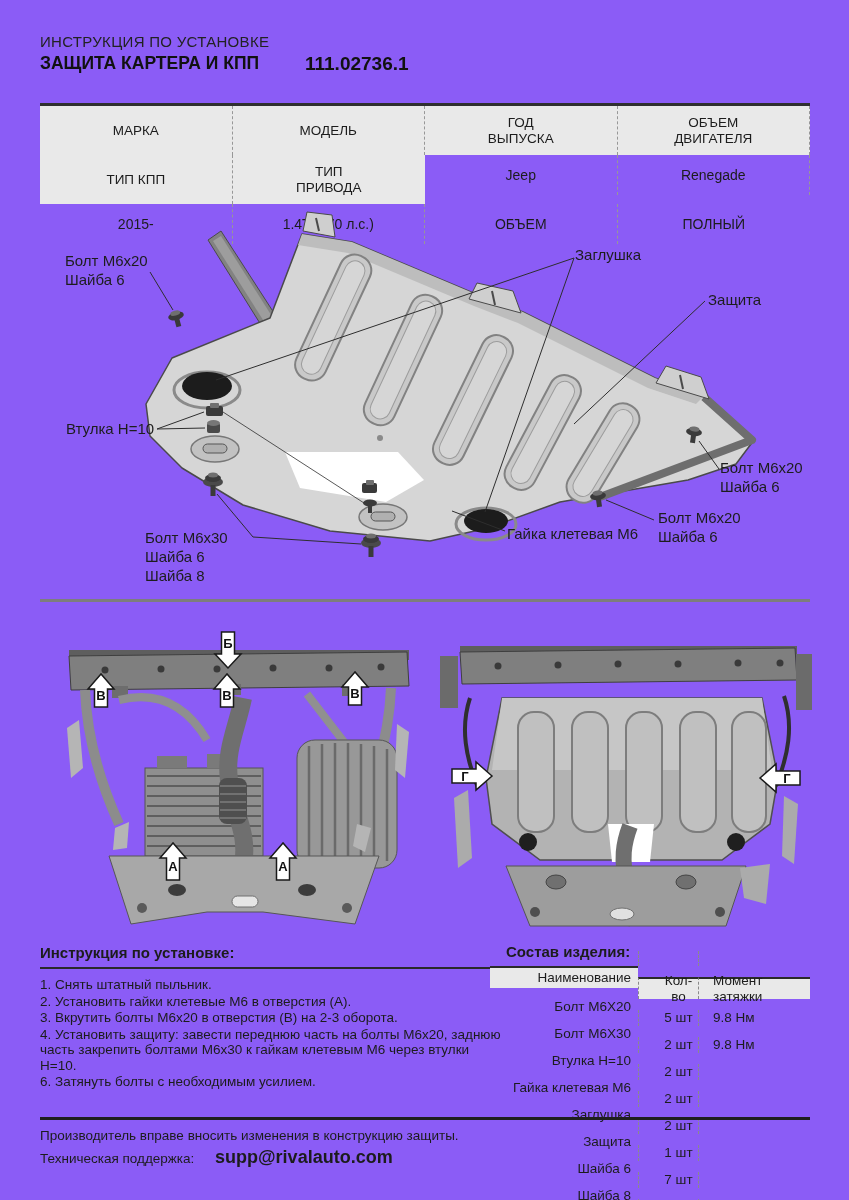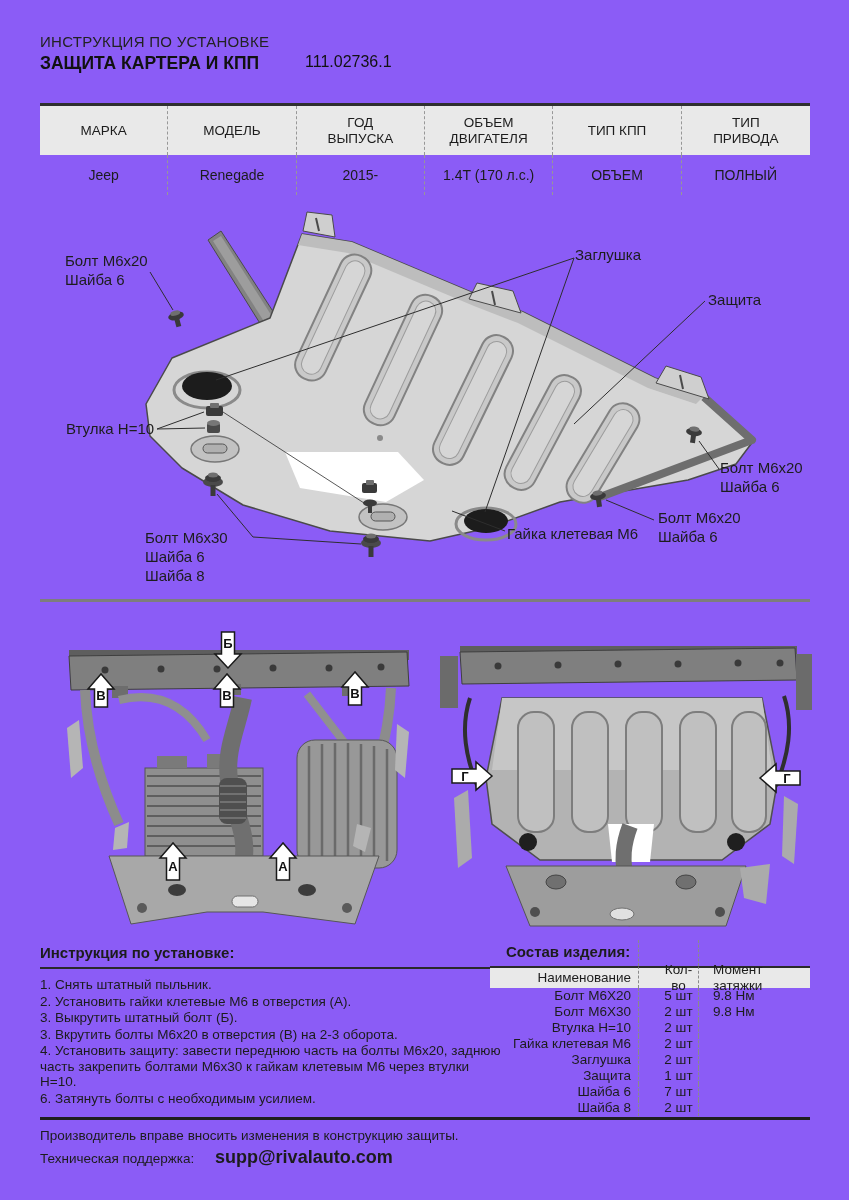--- a/index.html
+++ b/index.html
@@ -1,23 +1,23 @@
 <!DOCTYPE html>
 <html><head>
 <meta charset="utf-8">
 <style>
   html,body{margin:0;padding:0;background:#fff;}
   .page{position:relative;width:849px;height:1200px;background:#8b5cf6;overflow:hidden;
         font-family:"Liberation Sans","DejaVu Sans",sans-serif;color:#1c1c1c;}
   .hdr1{position:absolute;left:40px;top:33px;font-size:15px;letter-spacing:.3px;color:#222;}
   .hdr2{position:absolute;left:40px;top:53px;font-size:17.5px;font-weight:bold;color:#111;}
-  .partnum{position:absolute;left:305px;top:53px;font-size:16px;font-weight:normal;color:#111;}
+  .partnum{position:absolute;left:305px;top:53px;font-size:19px;font-weight:bold;color:#111;}
 
   .spec{position:absolute;left:40px;top:103px;width:770px;border-top:3px solid #2f2f2f;
-        display:grid;grid-template-columns:repeat(6,1fr);}
+        display:grid;grid-template-columns:repeat(4,1fr);}
   .spec .h{background:#e9e9e9;height:49px;display:flex;align-items:center;justify-content:center;
         font-size:13.5px;text-align:center;white-space:pre-line;line-height:16px;}
   .spec .v{height:40px;display:flex;align-items:center;justify-content:center;font-size:14px;}
   .spec .c{border-right:1px dashed #979797;}
   .spec .c:nth-child(6n){border-right:none;}
 
   .callout{position:absolute;font-size:15px;line-height:19px;color:#1d1d1d;white-space:nowrap;}
   svg{display:block;}
 
   .divider1{position:absolute;left:40px;top:599px;width:770px;height:3px;background:#7d7d7d;}
@@ -25,21 +25,21 @@
 
   .instr{position:absolute;left:40px;top:940px;width:462px;}
   .instr .title{font-size:15px;font-weight:bold;padding-top:4px;}
   .instr .rule{border:none;border-top:2px solid #2a2a2a;margin:6px 0 8px 0;}
   .instr .step{font-size:13.5px;line-height:15.5px;margin:0 0 1px 0;}
 
   .parts{position:absolute;left:490px;top:940px;width:320px;display:grid;
          grid-template-columns:148px 60px 1fr;}
   .parts .cell{font-size:13.5px;line-height:16px;padding-left:20px;}
   .parts .t{font-weight:bold;font-size:15px;padding:4px 0 6px 16px;}
-  .parts .dash{border-left:1px dashed #8a8a8a;}
+  .parts .dash{border-left:1px dashed #8a8a8a;margin-top:11px;}
   .parts .hrow{background:#e9e9e9;border-top:2px solid #2a2a2a;height:20px;display:flex;align-items:center;}
   .parts .name{justify-content:flex-end;text-align:right;padding-right:7px;}
   .parts .qty{justify-content:center;text-align:center;}
   .parts .tq{justify-content:flex-start;padding-left:14px;}
   .parts .drow{height:16px;display:flex;align-items:center;}
 
   .footer1{position:absolute;left:40px;top:1128px;font-size:13.5px;color:#1c1c1c;}
   .footer2{position:absolute;left:40px;top:1147px;font-size:13.5px;color:#1c1c1c;}
   .footer2 b{font-size:18px;margin-left:17px;}
 </style>
@@ -359,21 +359,20 @@
       <polygon points="320,150 336,136 336,143 360,143 360,157 336,157 336,164"></polygon>
       <text x="347" y="155" stroke="none" fill="#111">Г</text>
     </g>
   </svg>
 
   <div class="instr">
     <div class="title">Инструкция по установке:</div>
     <hr class="rule">
     <div class="step">1. Снять штатный пыльник.</div>
     <div class="step">2. Установить гайки клетевые М6 в отверстия (А).</div>
-    <div class="step">3. Выкрутить штатный болт (Б).</div>
     <div class="step">3. Вкрутить болты М6х20 в отверстия (В) на 2-3 оборота.</div>
     <div class="step">4. Установить защиту: завести переднюю часть на болты М6х20, заднюю часть закрепить болтами М6х30 к гайкам клетевым М6 через втулки Н=10.</div>
     <div class="step">6. Затянуть болты с необходимым усилием.</div>
   </div>
 
   <div class="parts">
     <div class="cell t">Состав изделия:</div>
     <div class="cell dash"></div>
     <div class="cell dash"></div>
 

